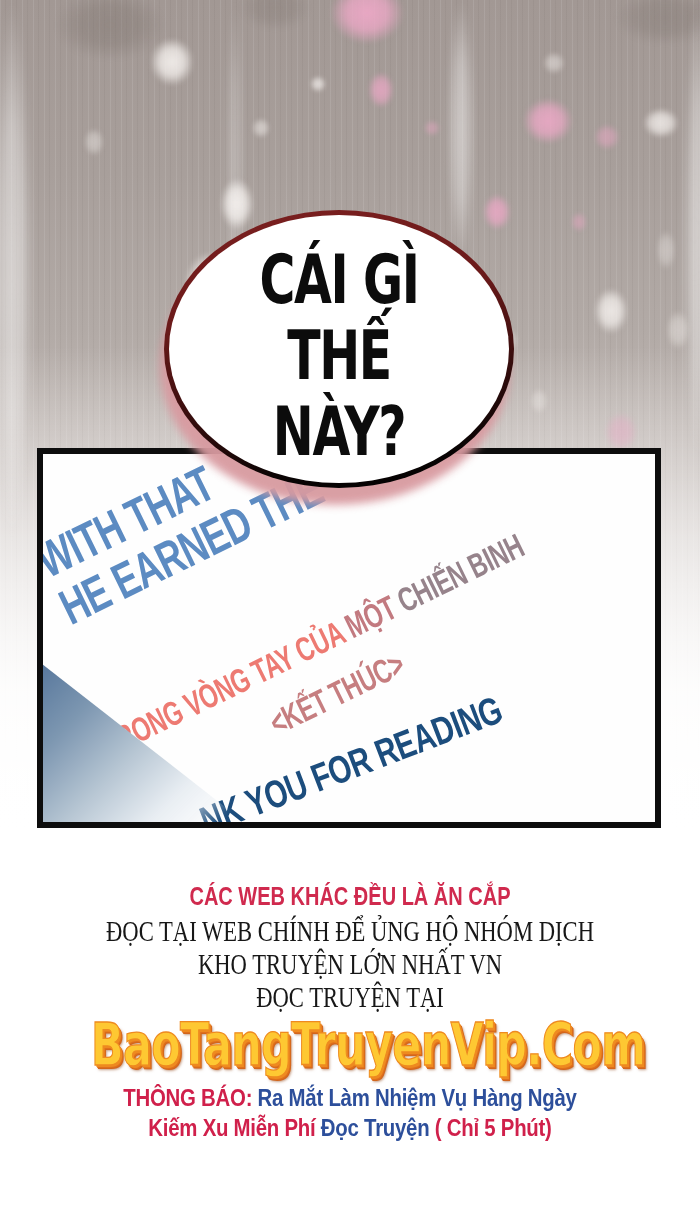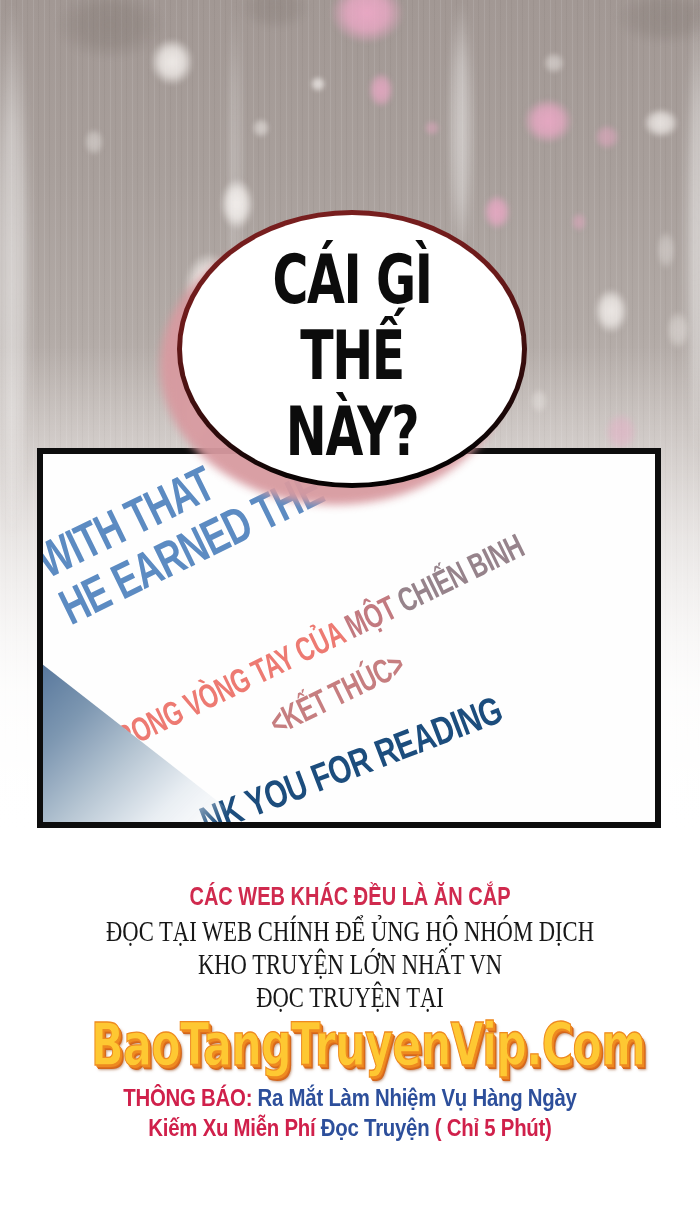--- a/index.html
+++ b/index.html
@@ -49,21 +49,21 @@
     background:linear-gradient(135deg,#54749a 0%,#7d97b1 25%,#b8c7d4 50%,#e9eef3 72%,rgba(255,255,255,0) 90%);
     clip-path:polygon(0 0,100% 100%,0 100%);
     filter:blur(2px);
   }
   
   .bubble-shadow{
     position:absolute;left:160px;top:227px;width:350px;height:278px;border-radius:50%;
     background:#d89aa0;filter:blur(4px);opacity:.95;z-index:3;
   }
   .bubble{
-    position:absolute;left:177px;top:210px;width:350px;height:278px;border-radius:50%;
+    position:absolute;left:164px;top:210px;width:350px;height:278px;border-radius:50%;
     background:linear-gradient(170deg,#7c2020 0%,#6b1a1a 35%,#3c0e0e 60%,#0a0404 85%,#000 100%);
     z-index:4;
   }
   .bubble-core{
     position:absolute;inset:5px;border-radius:50%;background:#fff;
     display:flex;align-items:center;justify-content:center;
   }
   .bubble-text{
     font-family:"DejaVu Sans","Liberation Sans",sans-serif;
     font-weight:bold;font-size:68px;line-height:1.12;letter-spacing:-2px;color:#0c0c0c;

